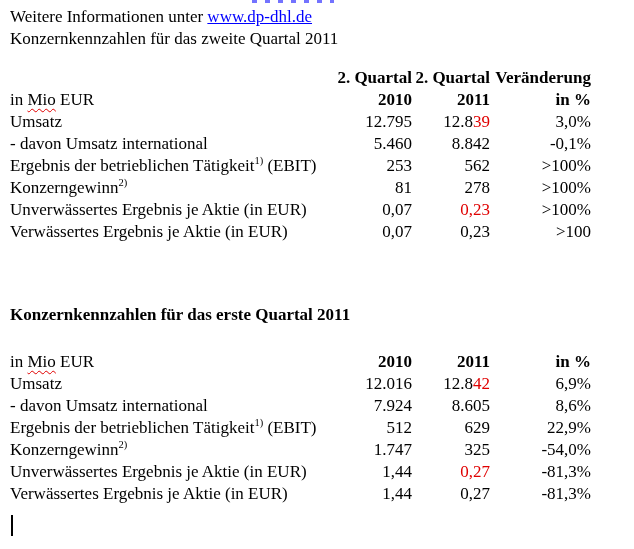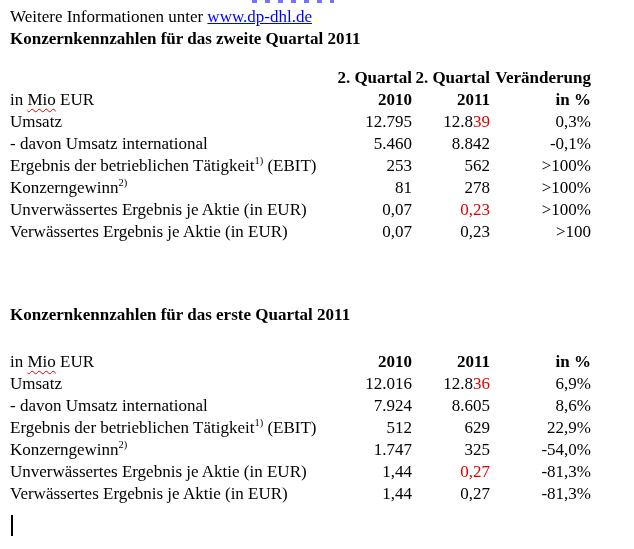--- a/index.html
+++ b/index.html
@@ -19,21 +19,21 @@
   }
   .abs { position: absolute; }
   .bold { font-weight: bold; margin-top: 17px; }
   .red { color: var(--accent_red, #e00000); }
   a.doclink {
     color: var(--link_blue, #0000ff);
     text-decoration: underline;
     cursor: pointer;
   }
   .line1 { left: 10px; top: 6px; white-space: nowrap; text-align: center; }
-  .h-q2 { left: 10px; top: 28px; font-weight: bold; white-space: nowrap; }
+  .h-q2 { left: 10px; top: 28px; font-weight: normal; white-space: nowrap; }
   .h-q1 { left: 10px; top: 304px; font-weight: bold; white-space: nowrap; }
   table.kpi {
     border-collapse: collapse;
     table-layout: fixed;
     width: 581px;
   }
   .t-q2 { left: 10px; top: 67px; }
   .t-q1 { left: 10px; top: 351px; }
   table.kpi td {
     padding: 0;
@@ -102,21 +102,21 @@
   <tr>
     <td><span>in </span><span class="squiggle">Mio</span><span> EUR</span></td>
     <td class="num bold">2010</td>
     <td class="num bold">2011</td>
     <td class="num bold">in %</td>
   </tr>
   <tr>
     <td><span>Umsatz</span><sup></sup><span></span></td>
     <td class="num">12.795</td>
     <td class="num"><span>12.8</span><span class="red">39</span></td>
-    <td class="num">0,3%</td>
+    <td class="num">3,0%</td>
   </tr>
   <tr>
     <td><span>- davon Umsatz international</span><sup></sup><span></span></td>
     <td class="num">5.460</td>
     <td class="num"><span>8.842</span><span class="red"></span></td>
     <td class="num">-0,1%</td>
   </tr>
   <tr>
     <td><span>Ergebnis der betrieblichen Tätigkeit</span><sup>1)</sup><span> (EBIT)</span></td>
     <td class="num">253</td>
@@ -156,21 +156,21 @@
   <tbody>
   <tr>
     <td><span>in </span><span class="squiggle">Mio</span><span> EUR</span></td>
     <td class="num bold">2010</td>
     <td class="num bold">2011</td>
     <td class="num bold">in %</td>
   </tr>
   <tr>
     <td><span>Umsatz</span><sup></sup><span></span></td>
     <td class="num">12.016</td>
-    <td class="num"><span>12.8</span><span class="red">36</span></td>
+    <td class="num"><span>12.8</span><span class="red">42</span></td>
     <td class="num">6,9%</td>
   </tr>
   <tr>
     <td><span>- davon Umsatz international</span><sup></sup><span></span></td>
     <td class="num">7.924</td>
     <td class="num"><span>8.605</span><span class="red"></span></td>
     <td class="num">8,6%</td>
   </tr>
   <tr>
     <td><span>Ergebnis der betrieblichen Tätigkeit</span><sup>1)</sup><span> (EBIT)</span></td>

